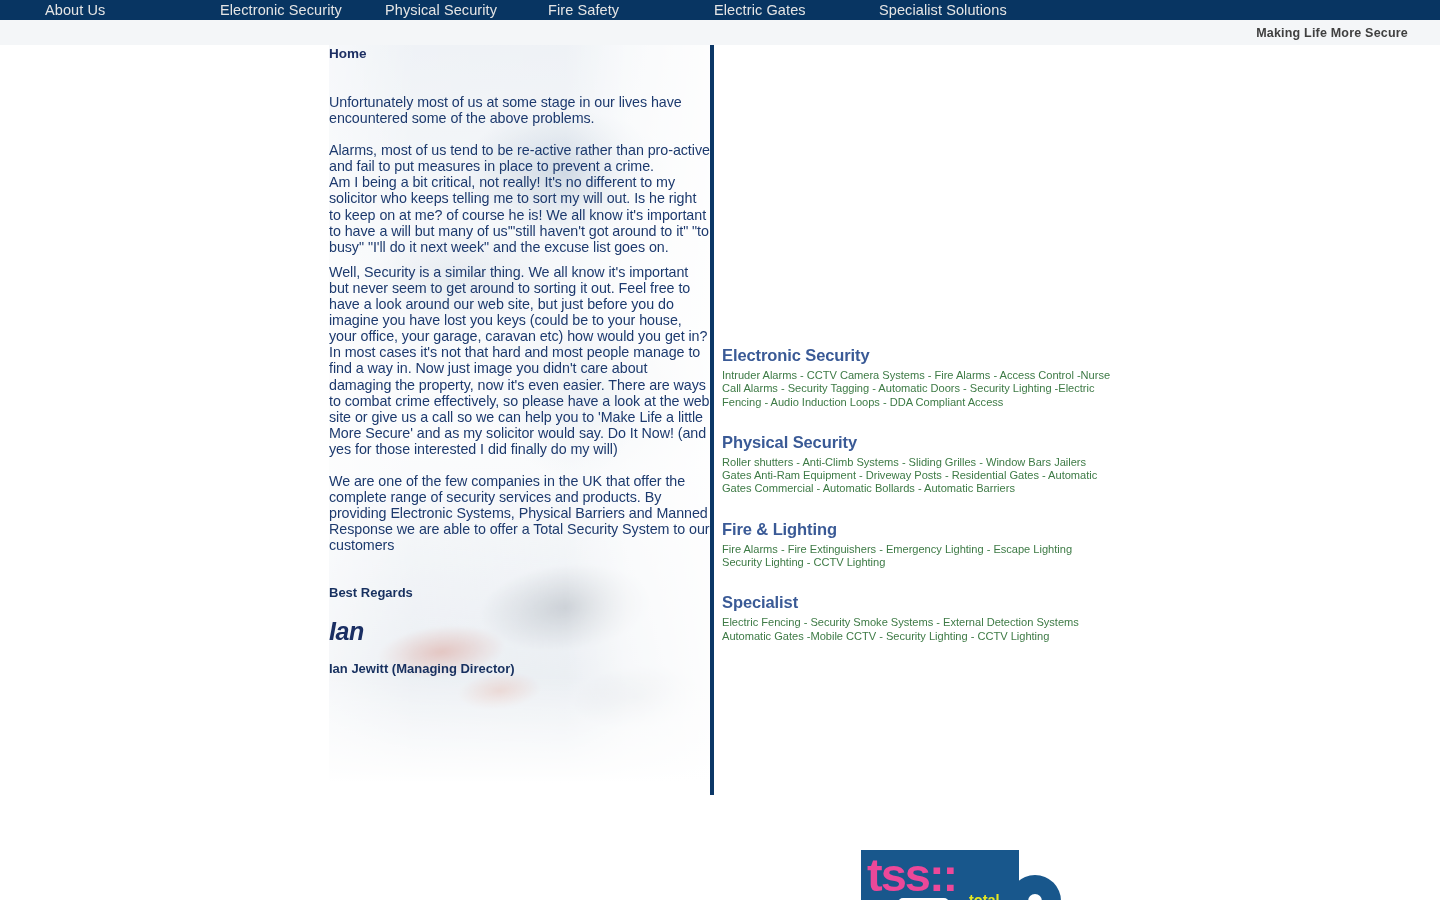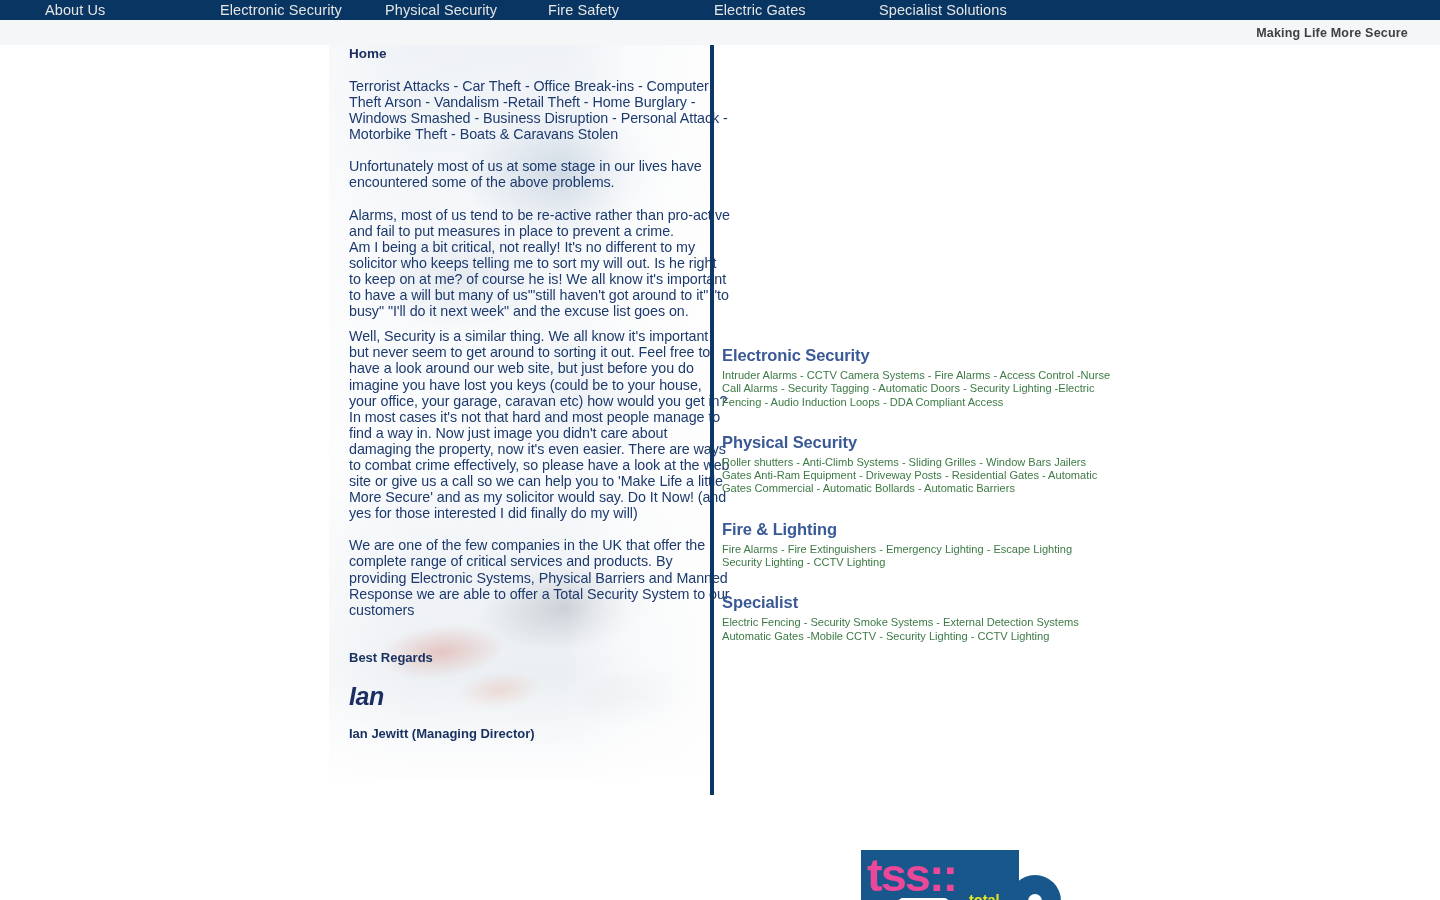--- a/index.html
+++ b/index.html
@@ -102,21 +102,20 @@
   }
   #leftbg .fadeBottom {
     position: absolute; left: 0; right: 0; bottom: 0; height: 120px;
     background: linear-gradient(180deg, rgba(255,255,255,0), #ffffff 88%);
   }
 
   #leftcopy {
     position: absolute;
     left: 0; top: 0;
     width: 382px;
-    margin-left: 20px;
   }
   .lhead {
     color: #1d2f63;
     font-size: 13.5px;
     font-weight: bold;
     line-height: 17px;
   }
   .lpara {
     color: #1d3a6e;
     font-size: 14.3px;
@@ -253,34 +252,33 @@
       <div class="layerA"></div>
       <div class="layerB"></div>
       <div class="layerC"></div>
       <div class="fadeBottom"></div>
     </div>
 
     <div id="leftcopy">
       <div class="lhead">Home</div>
       <div class="lspacer"></div>
 
-      <div class="lpara">Terrorist Attacks - Car Theft - Office Break-ins - Computer Theft Arson - Vandalism -Retail Theft - Home Burglary - Windows Smashed - Business Disruption - Personal Attack - Motorbike Theft - Boats &amp; Caravans Stolen</div>
       <div class="lspacer"></div>
 
       <div class="lpara">Unfortunately most of us at some stage in our lives have encountered some of the above problems.</div>
       <div class="lspacer"></div>
 
       <div class="lpara">Alarms, most of us tend to be re-active rather than pro-active and fail to put measures in place to prevent a crime.</div>
       <div class="lpara">Am I being a bit critical, not really! It's no different to my solicitor who keeps telling me to sort my will out. Is he right to keep on at me? of course he is! We all know it's important to have a will but many of us'"still haven't got around to it" "to busy" "I'll do it next week" and the excuse list goes on.</div>
       <div class="lspacer sm"></div>
 
       <div class="lpara">Well, Security is a similar thing. We all know it's important but never seem to get around to sorting it out. Feel free to have a look around our web site, but just before you do imagine you have lost you keys (could be to your house, your office, your garage, caravan etc) how would you get in? In most cases it's not that hard and most people manage to find a way in. Now just image you didn't care about damaging the property, now it's even easier. There are ways to combat crime effectively, so please have a look at the web site or give us a call so we can help you to 'Make Life a little More Secure' and as my solicitor would say. Do It Now! (and yes for those interested I did finally do my will)</div>
       <div class="lspacer"></div>
 
-      <div class="lpara">We are one of the few companies in the UK that offer the complete range of critical services and products. By providing Electronic Systems, Physical Barriers and Manned Response we are able to offer a Total Security System to our customers</div>
+      <div class="lpara">We are one of the few companies in the UK that offer the complete range of security services and products. By providing Electronic Systems, Physical Barriers and Manned Response we are able to offer a Total Security System to our customers</div>
       <div class="lspacer"></div>
 
       <div class="lspacer"></div>
 
       <div class="lsmallbold">Best Regards</div>
       <div class="lspacer"></div>
 
       <div id="signature">Ian</div>
       <div class="lspacer"></div>
 

